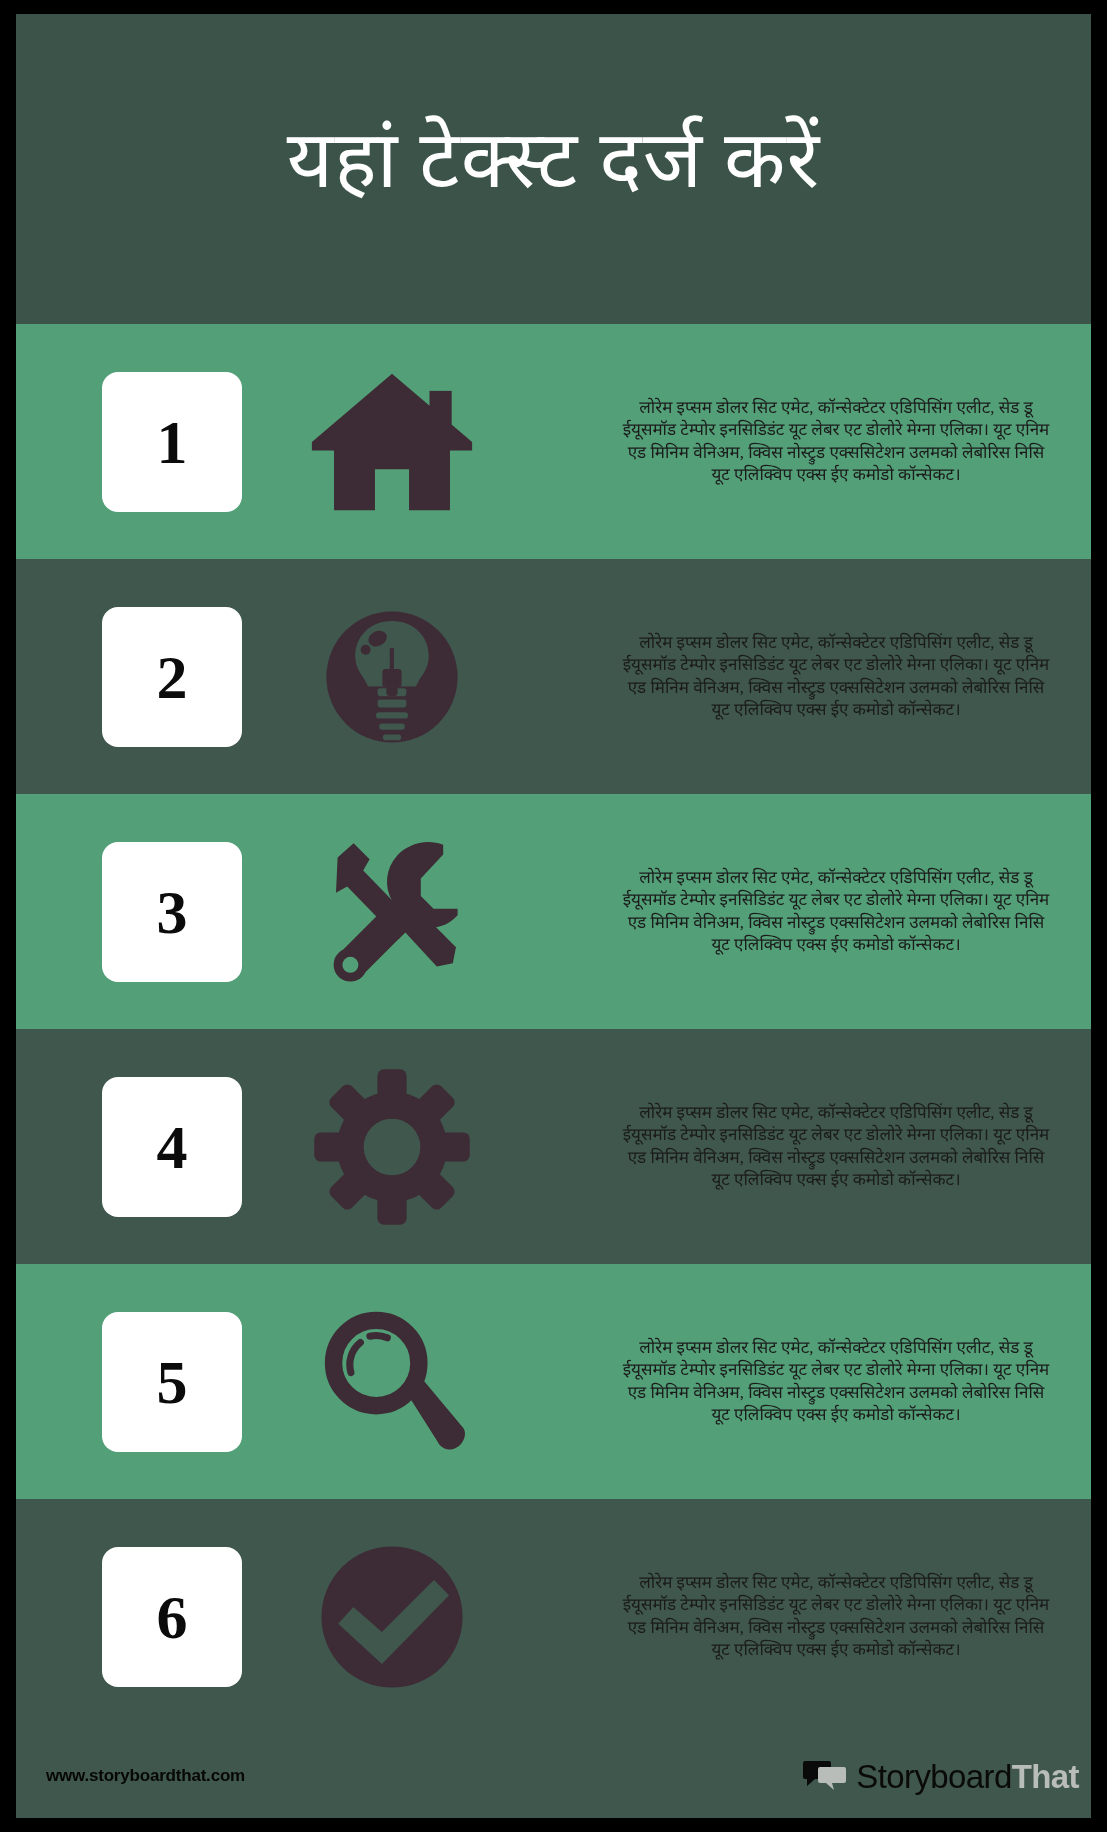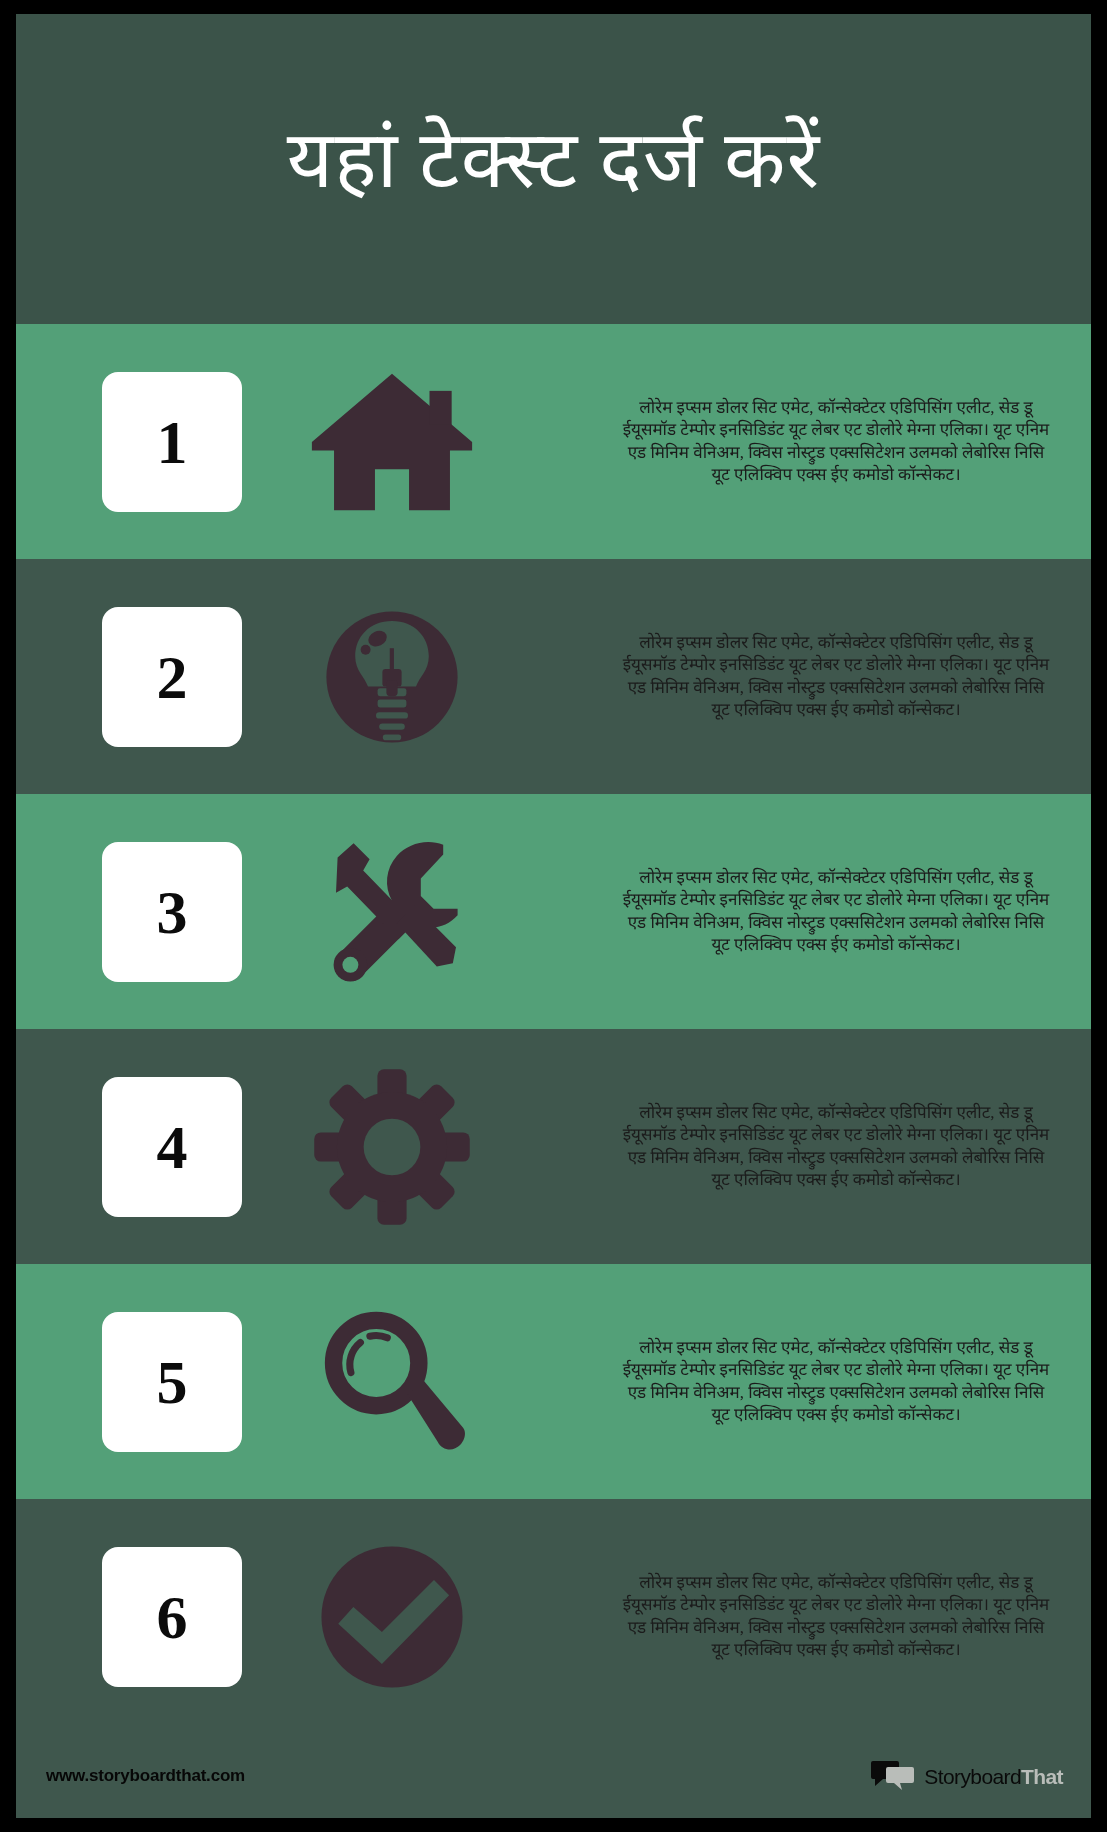--- a/index.html
+++ b/index.html
@@ -119,38 +119,38 @@
   }
 
   
   .footer {
     height: 84px;
     min-height: 84px;
     background: #3f574d;
     display: flex;
     align-items: center;
     justify-content: space-between;
-    padding: 0 28px 0 30px;
+    padding: 0 12px 0 30px;
     box-sizing: border-box;
   }
   .footer-url {
     font-family: "Liberation Sans", "DejaVu Sans", sans-serif;
     font-size: 17px;
     font-weight: 700;
     color: #070707;
     letter-spacing: -0.2px;
   }
   .logo {
     display: flex;
     align-items: center;
     gap: 9px;
   }
   .logo-word {
     font-family: "Liberation Sans", "DejaVu Sans", sans-serif;
-    font-size: 21px;
+    font-size: 33px;
     letter-spacing: -0.6px;
     line-height: 1;
   }
   .logo-word .w1 { color: #0a0a0a; font-weight: 400; }
   .logo-word .w2 { color: #b9bdb9; font-weight: 700; }
 </style>
 </head>
 <body>
 
 <div id="poster">

